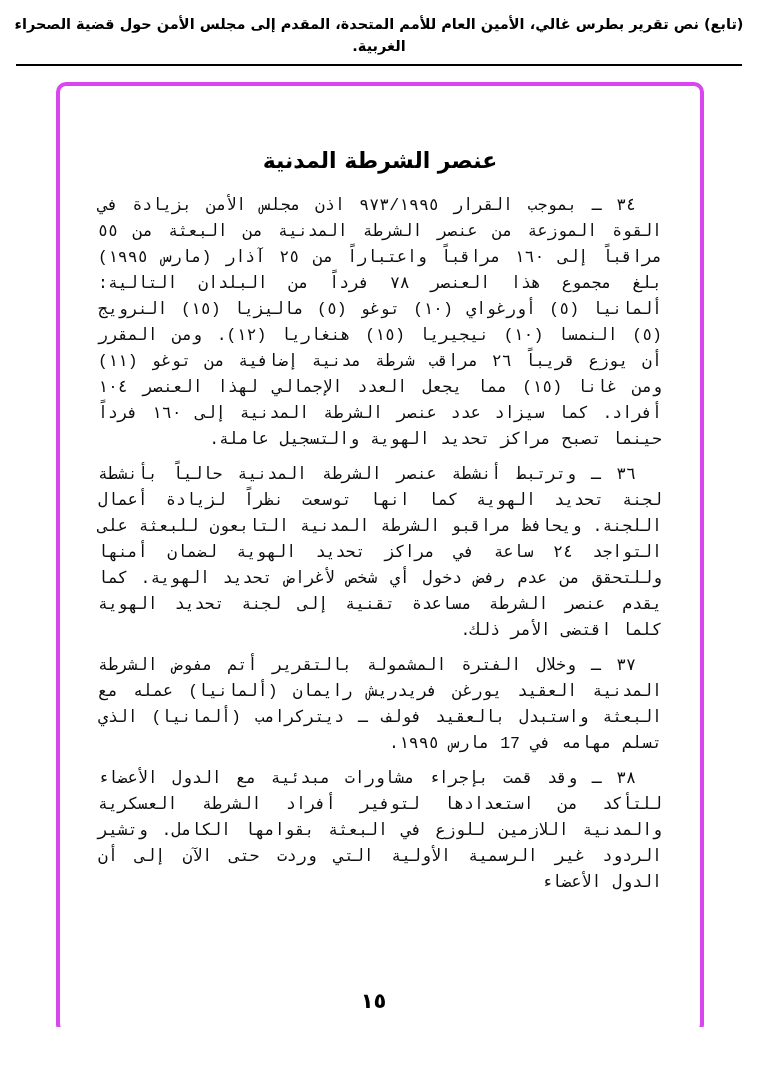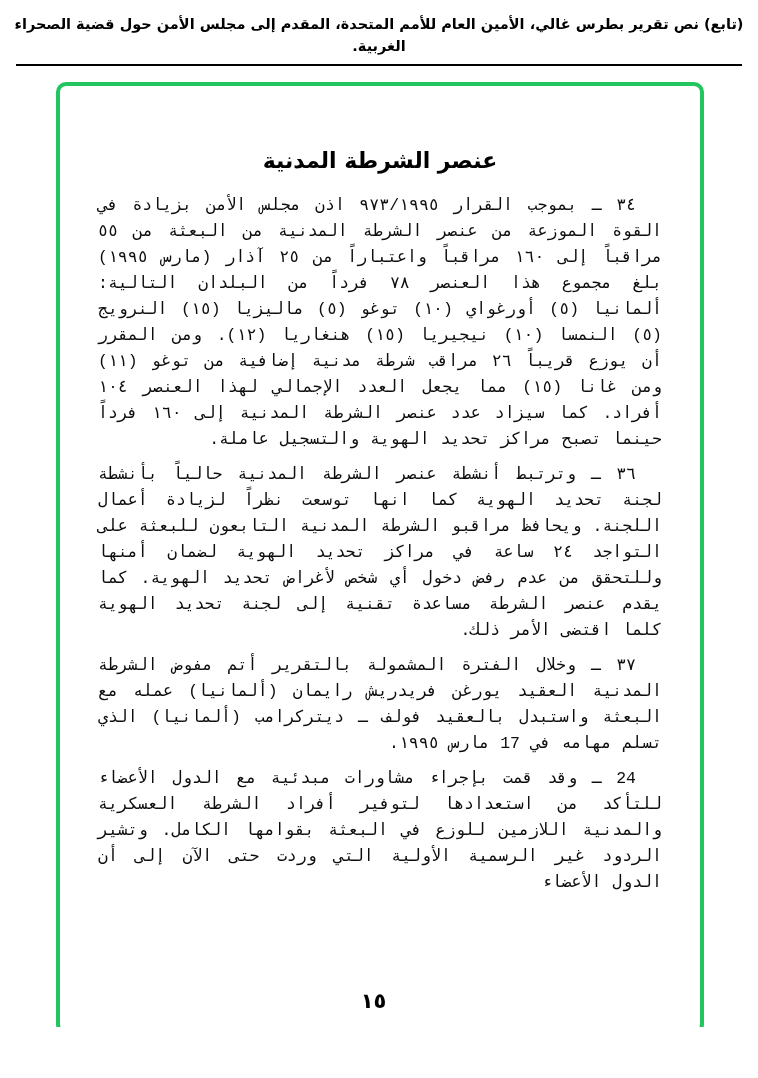--- a/index.html
+++ b/index.html
@@ -44,21 +44,21 @@
     padding: 0 20px 0 14px;
     line-height: 1.4;
   }
   .frame {
     position: absolute;
     top: 82px;
     left: 56px;
     width: 648px;
     height: 952px;
     box-sizing: border-box;
-    border: 4px solid #22c55e;
+    border: 4px solid #d946ef;
     border-radius: 10px;
     background: #ffffff;
   }
   .content {
     direction: rtl;
     padding: 62px 38px 0 38px;
     color: #0d0d0d;
   }
   .section-title {
     text-align: center;
@@ -101,19 +101,19 @@
     <div class="content">
       <div class="section-title">عنصر الشرطة المدنية</div>
 
       <p class="para">٣٤ ـ بموجب القرار ٩٧٣/١٩٩٥ اذن مجلس الأمن بزيادة في القوة الموزعة من عنصر الشرطة المدنية من البعثة من ٥٥ مراقباً إلى ١٦٠ مراقباً واعتباراً من ٢٥ آذار (مارس ١٩٩٥) بلغ مجموع هذا العنصر ٧٨ فرداً من البلدان التالية: ألمانيا (٥) أورغواي (١٠) توغو (٥) ماليزيا (١٥) النرويج (٥) النمسا (١٠) نيجيريا (١٥) هنغاريا (١٢). ومن المقرر أن يوزع قريباً ٢٦ مراقب شرطة مدنية إضافية من توغو (١١) ومن غانا (١٥) مما يجعل العدد الإجمالي لهذا العنصر ١٠٤ أفراد. كما سيزاد عدد عنصر الشرطة المدنية إلى ١٦٠ فرداً حينما تصبح مراكز تحديد الهوية والتسجيل عاملة.</p>
 
 
       <p class="para">٣٦ ـ وترتبط أنشطة عنصر الشرطة المدنية حالياً بأنشطة لجنة تحديد الهوية كما انها توسعت نظراً لزيادة أعمال اللجنة. ويحافظ مراقبو الشرطة المدنية التابعون للبعثة على التواجد ٢٤ ساعة في مراكز تحديد الهوية لضمان أمنها وللتحقق من عدم رفض دخول أي شخص لأغراض تحديد الهوية. كما يقدم عنصر الشرطة مساعدة تقنية إلى لجنة تحديد الهوية كلما اقتضى الأمر ذلك.</p>
 
       <p class="para">٣٧ ـ وخلال الفترة المشمولة بالتقرير أتم مفوض الشرطة المدنية العقيد يورغن فريدريش رايمان (ألمانيا) عمله مع البعثة واستبدل بالعقيد فولف ـ ديتركرامب (ألمانيا) الذي تسلم مهامه في 17 مارس ١٩٩٥.</p>
 
-      <p class="para">24 ـ وقد قمت بإجراء مشاورات مبدئية مع الدول الأعضاء للتأكد من استعدادها لتوفير أفراد الشرطة العسكرية والمدنية اللازمين للوزع في البعثة بقوامها الكامل. وتشير الردود غير الرسمية الأولية التي وردت حتى الآن إلى أن الدول الأعضاء</p>
+      <p class="para">٣٨ ـ وقد قمت بإجراء مشاورات مبدئية مع الدول الأعضاء للتأكد من استعدادها لتوفير أفراد الشرطة العسكرية والمدنية اللازمين للوزع في البعثة بقوامها الكامل. وتشير الردود غير الرسمية الأولية التي وردت حتى الآن إلى أن الدول الأعضاء</p>
     </div>
   </div>
 
   <div class="page-number">١٥</div>
 
 </div>
 
 </body></html>

